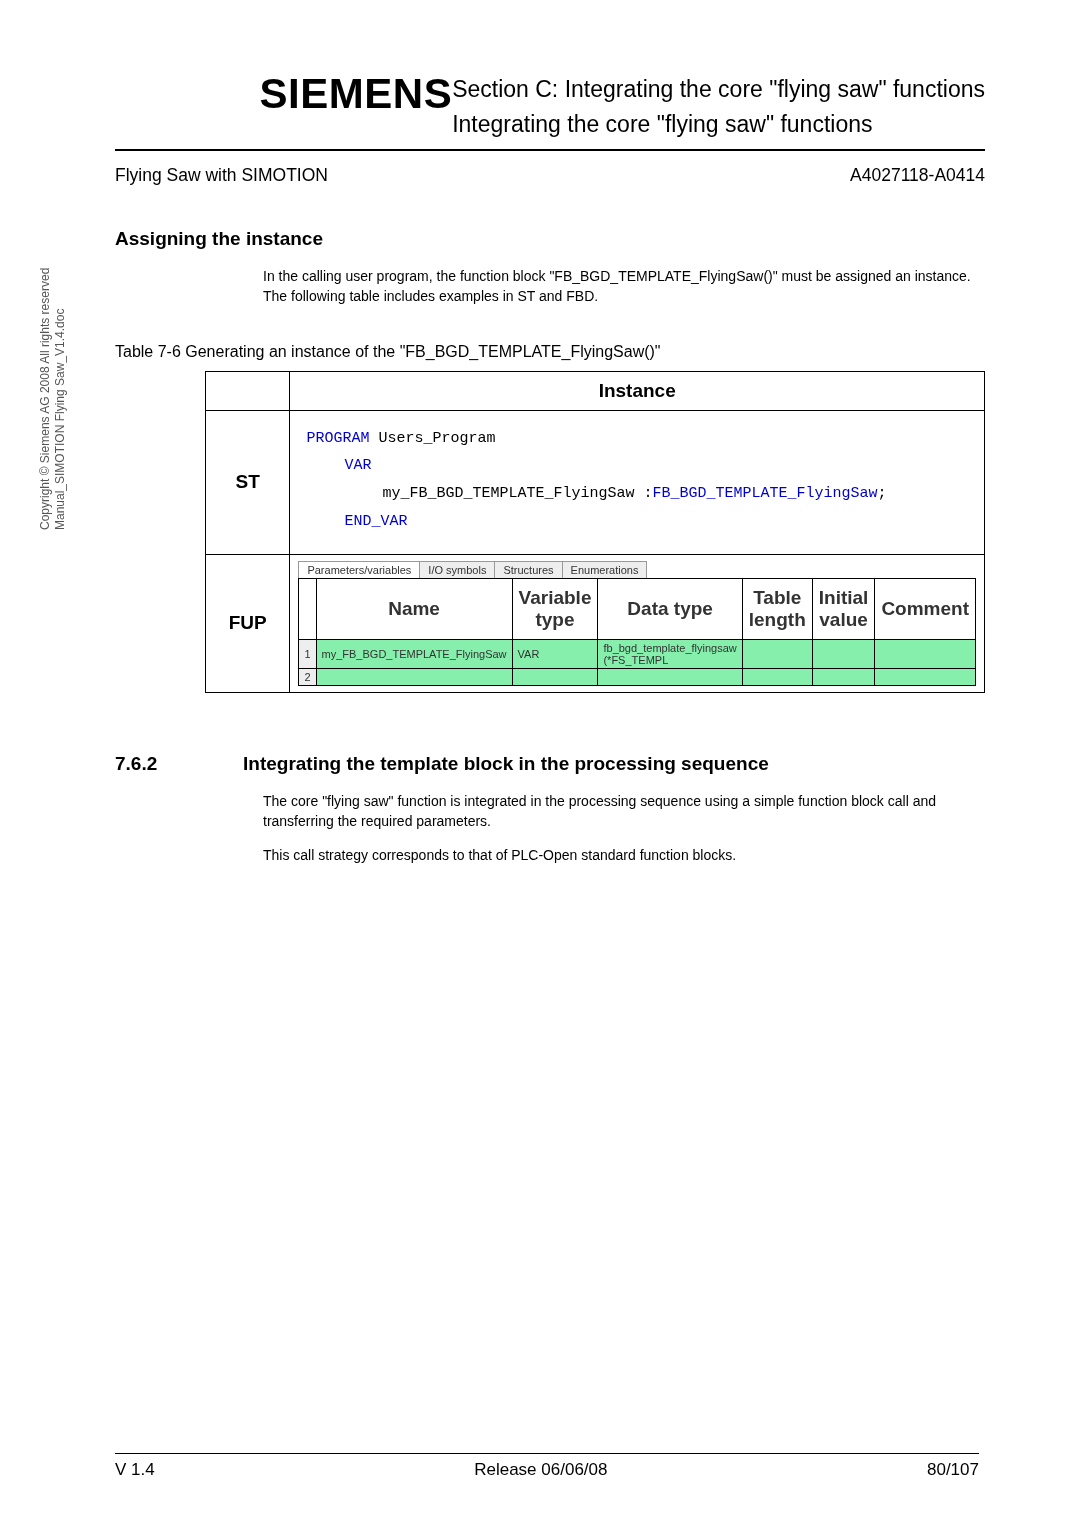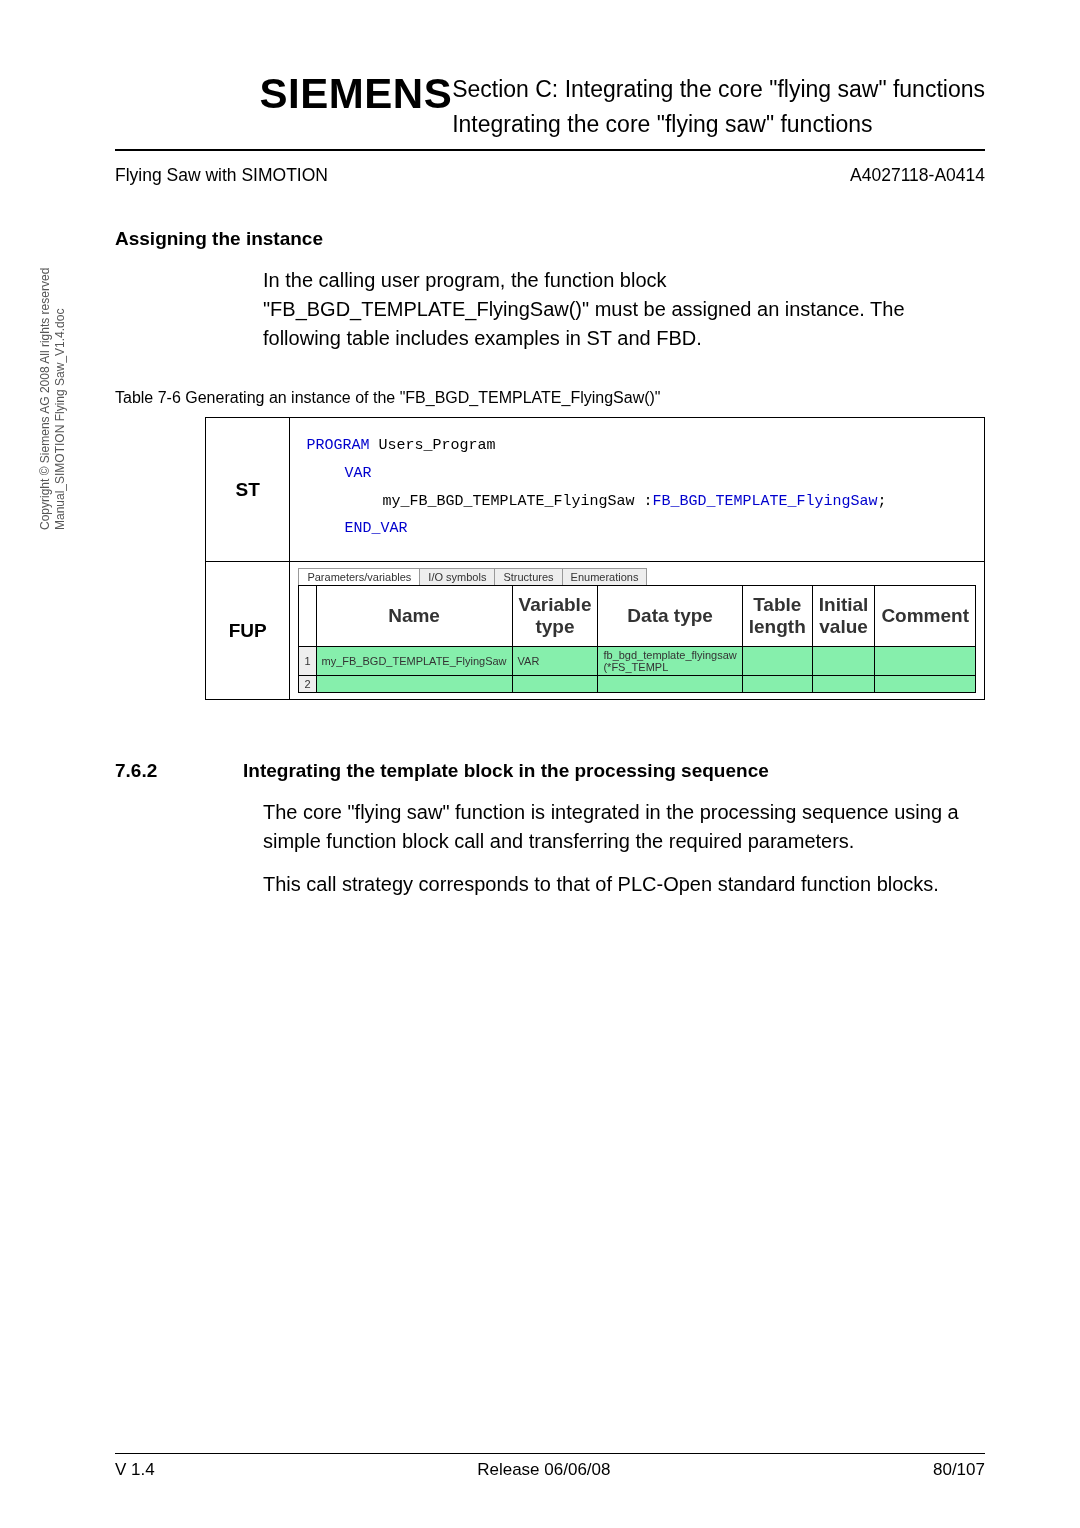--- a/index.html
+++ b/index.html
@@ -11,21 +11,21 @@
   .header-row { display: flex; justify-content: flex-end; align-items: flex-start; }
   .brand { font-family: Arial, sans-serif; font-weight: 900; font-size: 42px; letter-spacing: 0.5px; color: #000; }
   .header-right { text-align: left; font-size: 23px; line-height: 1.5; padding-top: 2px; }
 
   .rule { border: none; border-top: 2px solid #000; margin: 8px 0 14px 0; }
 
   .subheader-row { display: flex; justify-content: space-between; font-size: 17.5px; margin-bottom: 42px; }
 
   h3.section-h { font-size: 19px; font-weight: bold; margin-bottom: 16px; }
 
-  .body-p { font-size: 20px; line-height: 1.45; margin-left: 148px; margin-bottom: 36px; }
+  .body-p { font-size: 14px; line-height: 1.45; margin-left: 148px; margin-bottom: 36px; }
 
   .table-caption { font-size: 16px; margin-bottom: 10px; }
 
   table.inst { border-collapse: collapse; width: 780px; margin-left: 90px; margin-bottom: 60px; }
   table.inst th, table.inst td { border: 1.5px solid #000; }
   table.inst th { font-size: 19px; font-weight: bold; text-align: center; padding: 8px 6px; background: #fff; }
   table.inst td.lbl { width: 155px; font-size: 19px; font-weight: bold; text-align: center; vertical-align: middle; padding: 20px 6px; }
   table.inst td.content { padding: 14px 16px 18px 16px; vertical-align: top; }
 
   .stcode { font-family: "Courier New", monospace; font-size: 15px; line-height: 1.85; color: #0000cd; }
@@ -41,21 +41,21 @@
   .fup-grid { width: 100%; border-collapse: collapse; font-size: 11px; }
   .fup-grid th, .fup-grid td { border: 1px solid #bbb; padding: 2px 5px; background: #86efac; text-align: left; font-weight: normal; color:#333; }
   .fup-grid th { background: #eee; font-weight: bold; }
   .fup-grid td.rownum { width: 18px; background: #eee; text-align: center; }
 
   .sec-row { display: flex; gap: 40px; margin-top: 18px; margin-bottom: 16px; align-items: baseline; }
   .sec-num { font-size: 19px; font-weight: bold; width: 88px; }
   .sec-title { font-size: 19px; font-weight: bold; }
 
   .foot-rule { border: none; border-top: 1.5px solid #000; margin-top: 0; }
-  .footer-row { position: absolute; left: 115px; right: 95px; bottom: 48px; }
+  .footer-row { position: absolute; left: 115px; right: 101px; bottom: 48px; }
   .footer-line { display: flex; justify-content: space-between; font-size: 17px; padding-top: 6px; }
 </style>
 </head>
 <body>
 
 <div class="page">
 
   <div class="sidetext">
     <span>Copyright © Siemens AG 2008 All rights reserved</span><br>
     <span>Manual_SIMOTION Flying Saw_V1.4.doc</span>
@@ -77,20 +77,24 @@
   </div>
 
   <h3 class="section-h">Assigning the instance</h3>
 
   <p class="body-p">In the calling user program, the function block "FB_BGD_TEMPLATE_FlyingSaw()" must be assigned an instance. The following table includes examples in ST and FBD.</p>
 
   <div class="table-caption">Table 7-6  Generating an instance of the "FB_BGD_TEMPLATE_FlyingSaw()"</div>
 
   <table class="inst">
     <tbody>
+        <tr>
+      <th style="width:155px;"></th>
+      <th>Instance</th>
+    </tr>
     <tr>
       <td class="lbl">ST</td>
       <td class="content">
         <div class="stcode">
           <span><span class="kw">PROGRAM</span><span class="id"> Users_Program</span></span><br>
           <span class="indent1"><span class="kw">VAR</span></span>
           <span class="indent2"><span class="id">my_FB_BGD_TEMPLATE_FlyingSaw   :</span><span class="kw">FB_BGD_TEMPLATE_FlyingSaw</span><span class="id">;</span></span>
           <span class="indent1"><span class="kw">END_VAR</span></span>
         </div>
       </td>

